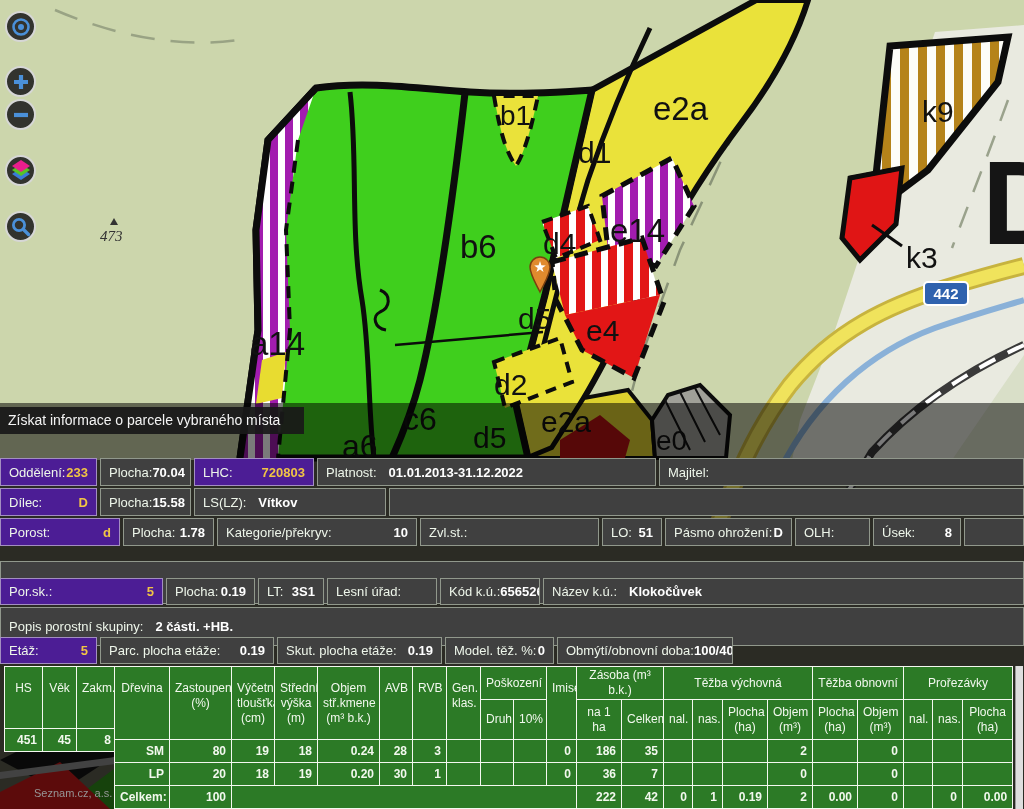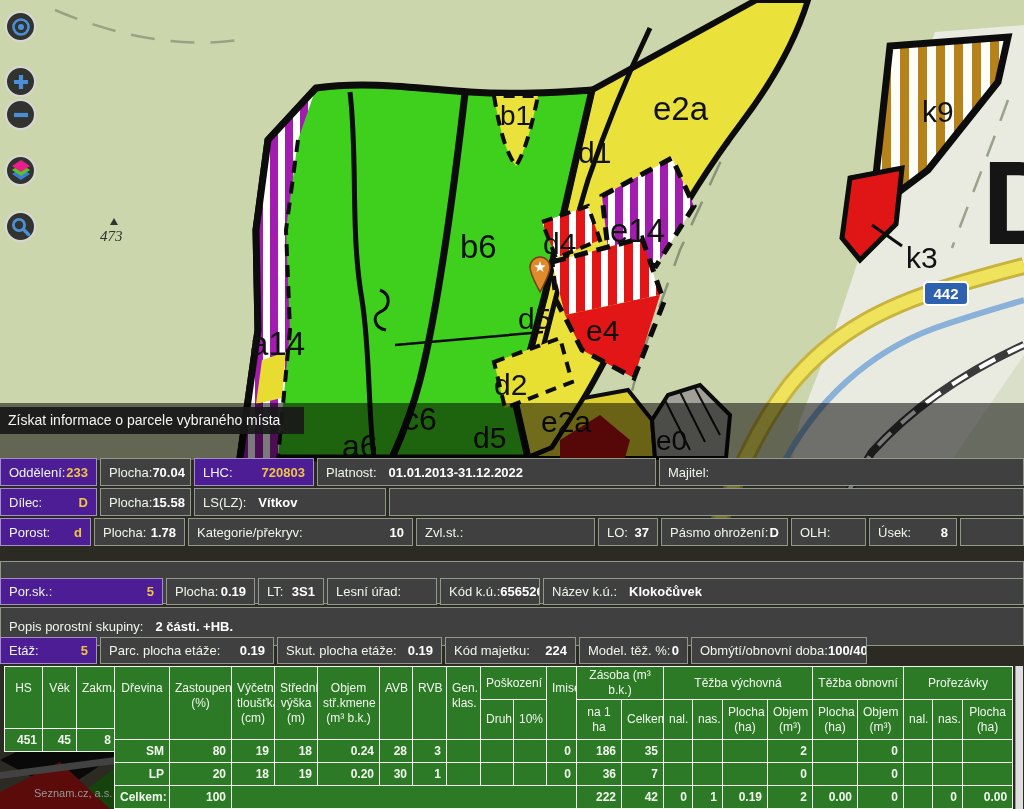--- a/index.html
+++ b/index.html
@@ -227,38 +227,38 @@
       <span class="val">15.58</span>
     </div>
   <div class="cell" style="width:192px">
       <span class="lbl">LS(LZ):</span>
       <span class="val vl">Vítkov</span>
     </div>
   <div class="cell flex1"></div>
 </div>
 
 <div class="frow" style="top:518px;height:28px">
-  <div class="cell gray" style="width:91px">
+  <div class="cell gray" style="width:120px">
       <span class="lbl">Porost:</span>
       <span class="val yellow">d</span>
     </div>
   <div class="cell" style="width:91px">
       <span class="lbl">Plocha:</span>
       <span class="val">1.78</span>
     </div>
-  <div class="cell" style="width:225px">
+  <div class="cell" style="width:200px">
       <span class="lbl">Kategorie/překryv:</span>
       <span class="val">10</span>
     </div>
   <div class="cell" style="width:179px">
       <span class="lbl">Zvl.st.:</span>
     </div>
   <div class="cell" style="width:60px">
       <span class="lbl">LO:</span>
-      <span class="val">37</span>
+      <span class="val">51</span>
     </div>
   <div class="cell" style="width:127px">
       <span class="lbl">Pásmo ohrožení:</span>
       <span class="val">D</span>
     </div>
   <div class="cell" style="width:75px">
       <span class="lbl">OLH:</span>
     </div>
   <div class="cell" style="width:88px">
       <span class="lbl">Úsek:</span>
@@ -311,24 +311,20 @@
       <span class="lbl">Etáž:</span>
       <span class="val yellow">5</span>
     </div>
   <div class="cell" style="width:174px">
       <span class="lbl">Parc. plocha etáže:</span>
       <span class="val">0.19</span>
     </div>
   <div class="cell" style="width:165px">
       <span class="lbl">Skut. plocha etáže:</span>
       <span class="val">0.19</span>
-    </div>
-  <div class="cell" style="width:131px">
-      <span class="lbl">Kód majetku:</span>
-      <span class="val">224</span>
     </div>
   <div class="cell" style="width:109px">
       <span class="lbl">Model. těž. %:</span>
       <span class="val">0</span>
     </div>
   <div class="cell" style="width:176px">
       <span class="lbl">Obmýtí/obnovní doba:</span>
       <span class="val">100/40</span>
     </div>
 </div>

